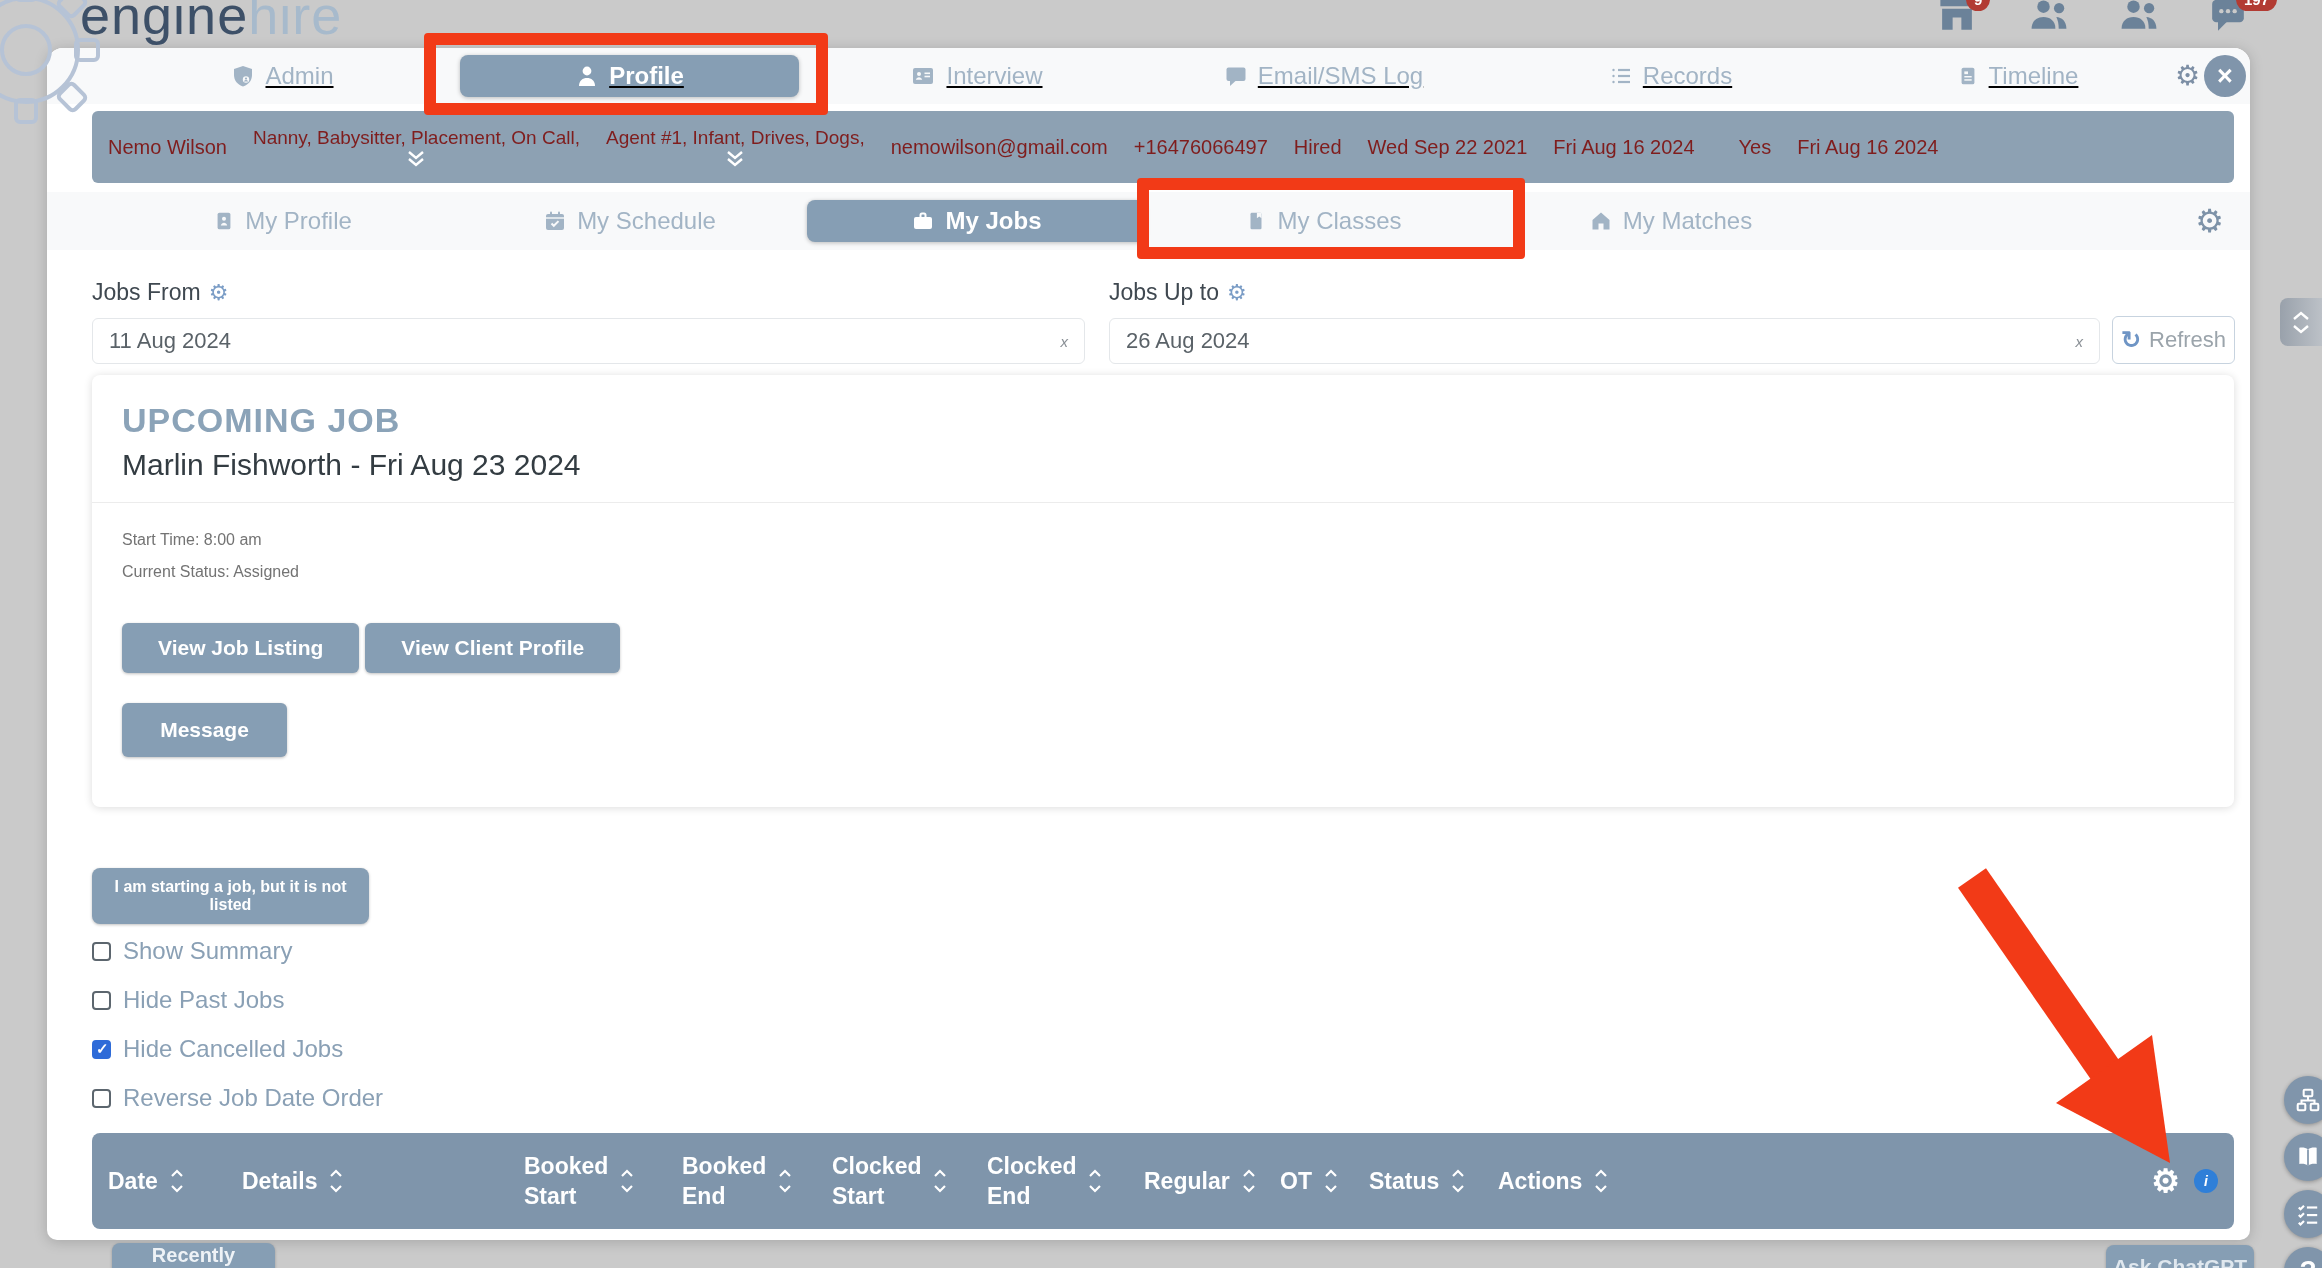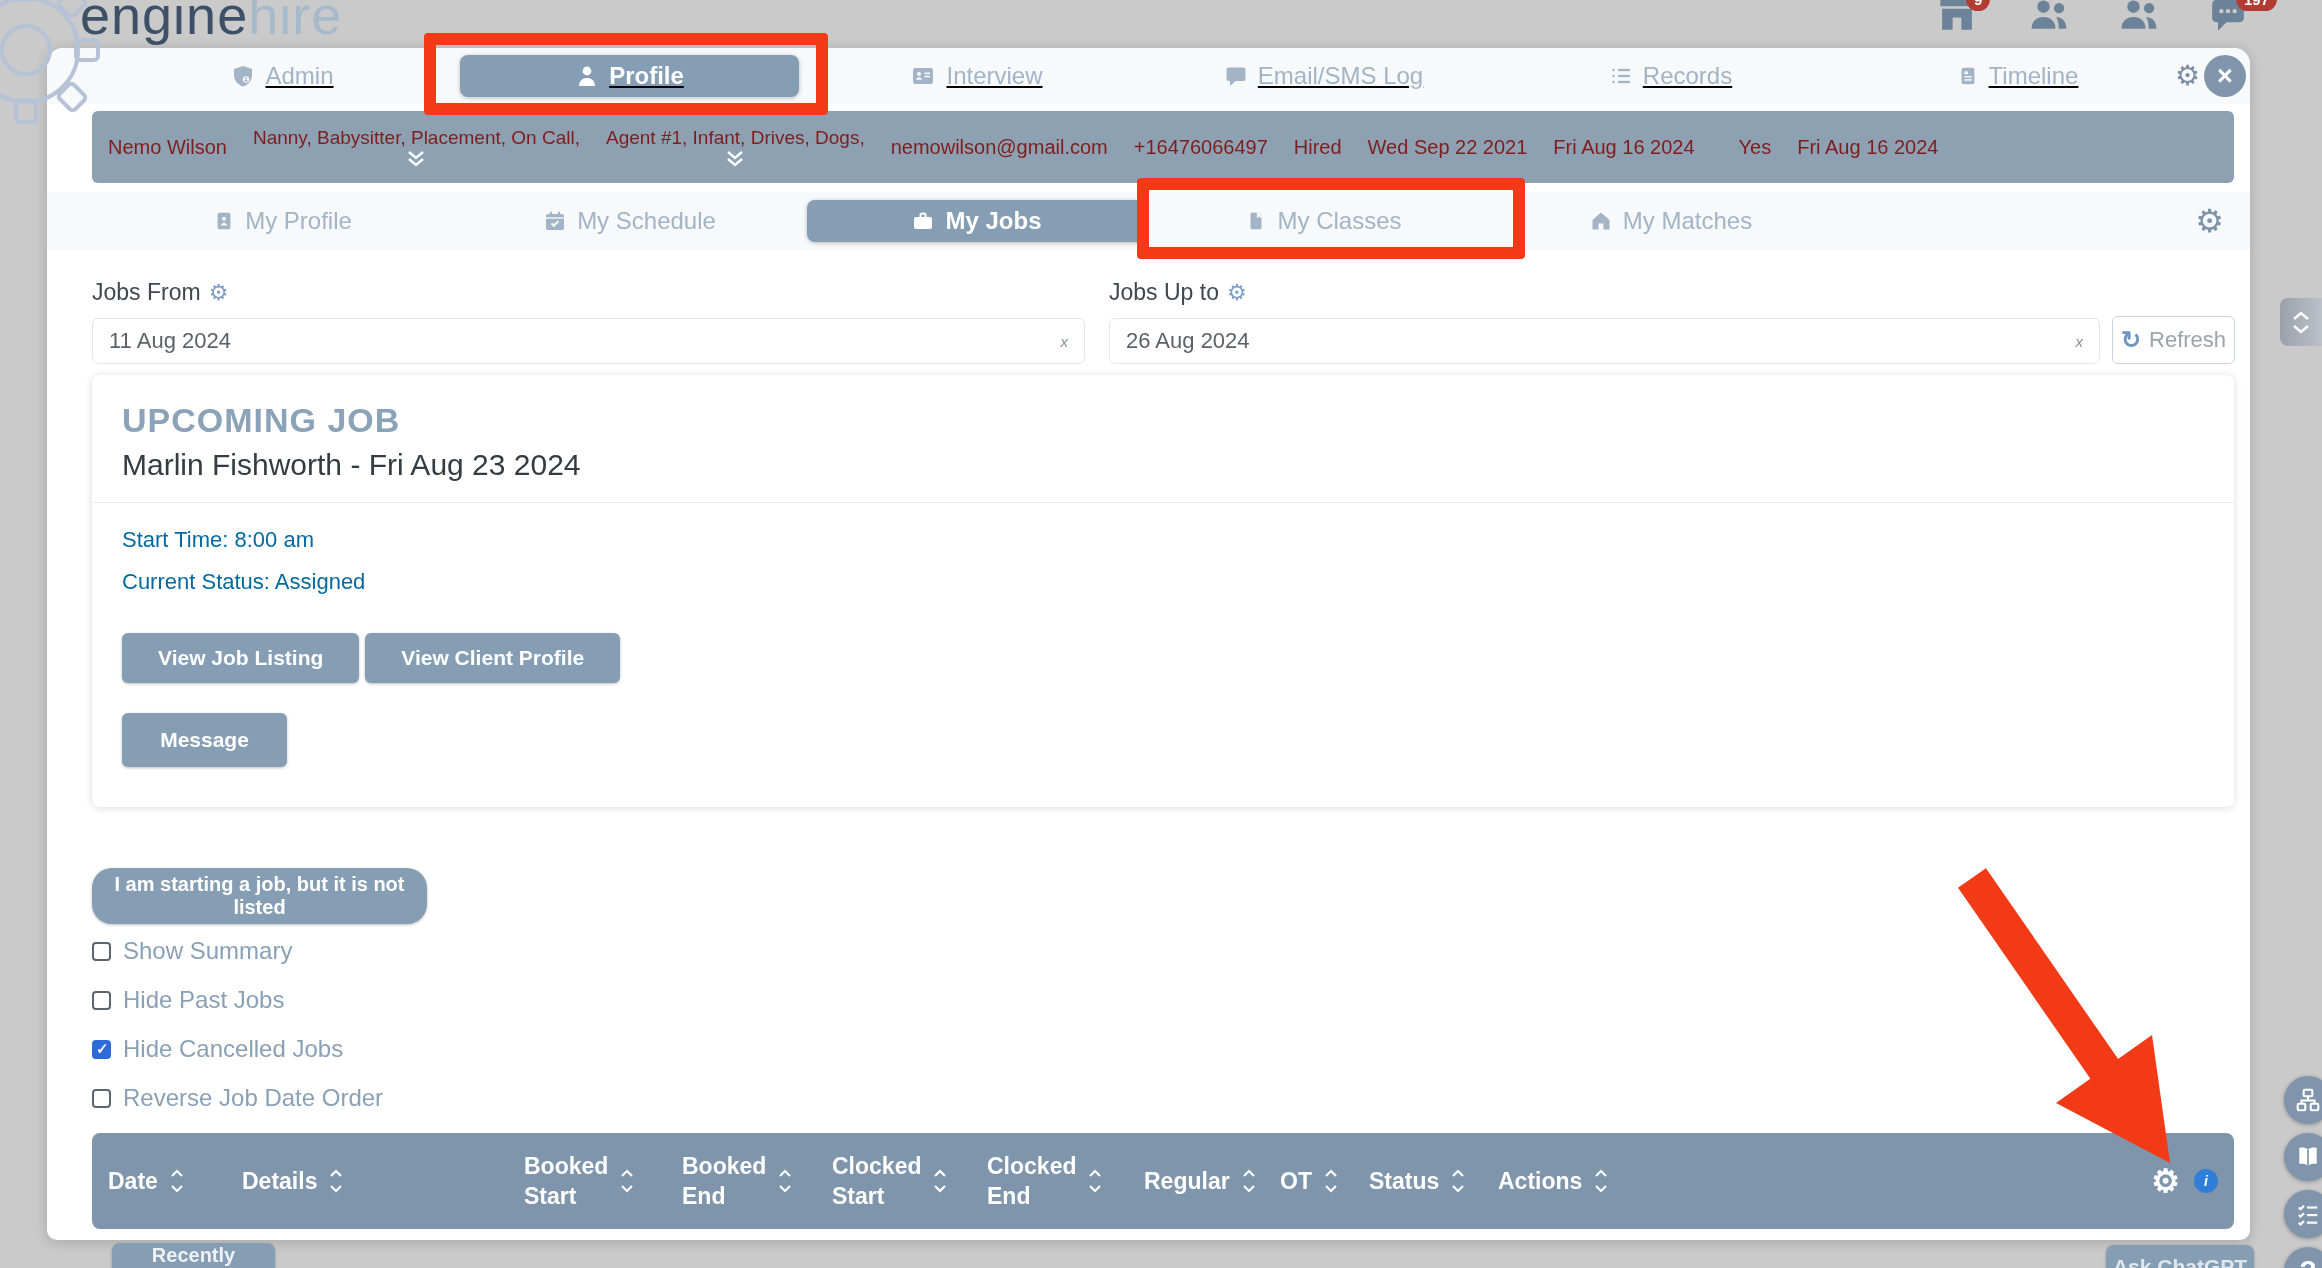--- a/index.html
+++ b/index.html
@@ -49,31 +49,31 @@
           align-items:center;justify-content:center;gap:8px;cursor:pointer;}
   .refresh-glyph::before{content:"↻";}
   .refresh-glyph{color:#6f95c5;font-size:24px;font-weight:bold;}
   
   .card{position:absolute;left:45px;top:327px;width:2142px;height:432px;background:#fff;
         border-radius:8px;box-shadow:0 1px 8px rgba(0,0,0,.14);box-sizing:border-box;
         padding:26px 30px;}
   .card h2{margin:0;font-size:34px;color:#8ba3b8;letter-spacing:1px;font-weight:bold;}
   .card .jobtitle{font-size:30px;color:#333c42;margin-top:8px;}
   .card .divider{border-top:1px solid #ececec;margin:20px -30px 0 -30px;}
-  .card .detail{font-size:22px;color:#0369a1;line-height:30px;margin-top:12px;}
+  .card .detail{font-size:16px;color:#737373;line-height:30px;margin-top:2px;}
   .details-block{margin-top:22px;}
   .btn{background:#869eb4;color:#fff;font-weight:bold;border:none;border-radius:6px;
        box-shadow:0 1px 3px rgba(0,0,0,.25);cursor:pointer;
        font-family:"Liberation Sans",sans-serif;}
   .card .btnrow{margin-top:36px;display:flex;gap:6px;}
   .card .btnrow .btn{height:50px;font-size:21px;padding:0 36px;}
   .card .msgrow{margin-top:30px;}
   .card .msgrow .btn{height:54px;font-size:21px;width:165px;}
   
-  .startbtn{position:absolute;left:45px;top:820px;width:335px;height:56px;font-size:20px;border-radius:20px;}
+  .startbtn{position:absolute;left:45px;top:820px;width:277px;height:56px;font-size:16px;border-radius:8px;}
   .cbgroup{position:absolute;left:45px;top:888px;}
   .cb{display:flex;align-items:center;gap:12px;font-size:24px;color:#8aa0b5;height:30px;
       margin-bottom:19px;cursor:pointer;}
   .box{width:19px;height:19px;border:2px solid #5c666e;border-radius:4px;background:#fff;
        box-sizing:border-box;position:relative;flex:0 0 auto;}
   .box.checked{background:#2e6bd8;border-color:#2e6bd8;}
   .box.checked::after{content:"✓";color:#fff;font-size:15px;font-weight:bold;position:absolute;
        left:2px;top:-2px;}
   
   .thead{position:absolute;left:45px;top:1085px;width:2142px;height:96px;background:#7f95ab;

